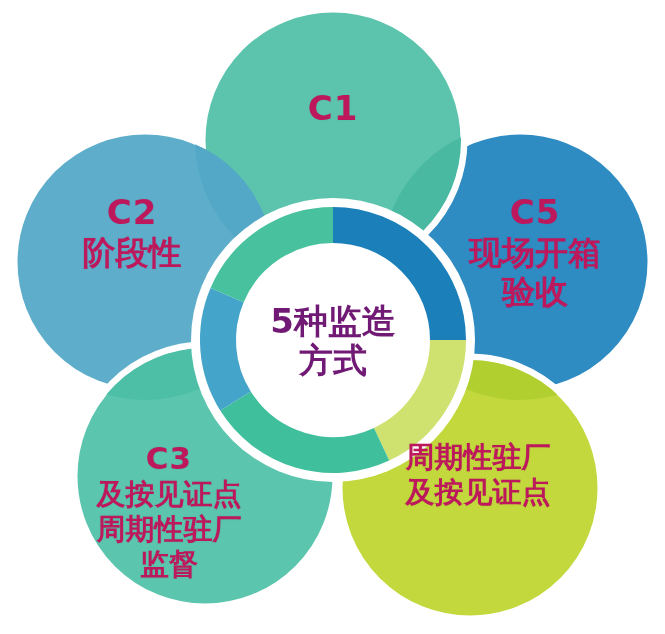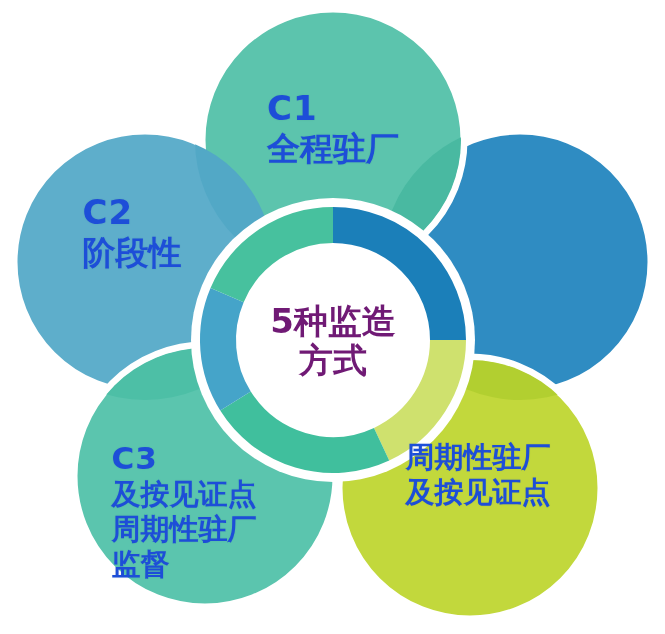--- a/index.html
+++ b/index.html
@@ -1,19 +1,19 @@
 <!DOCTYPE html>
 <html><head>
 <meta charset="utf-8">
 <style>
   html, body { margin: 0; padding: 0; background: #ffffff; }
   #root { position: relative; width: 665px; height: 634px; overflow: hidden; background: #ffffff; }
   svg { position: absolute; left: 0; top: 0; }
   .petal-label {
-    position: absolute; color: #1d4ed8; 
+    position: absolute; color: #be185d; text-align: center;
     font-family: "DejaVu Sans", sans-serif; font-weight: bold;
     line-height: 1.2; transform: translate(-50%, 0);
     text-shadow: 0 0 2px rgba(0,0,0,0.08);
   }
   .petal-label .code { font-size: 34px; display: block; letter-spacing: 1px; }
   .petal-label .line { font-size: 33px; display: block; white-space: nowrap; }
   .c3-label .line, .c4-label .line { font-size: 29px; }
   .c3-label .code, .c4-label .code { font-size: 31px; }
   .center-label {
     position: absolute; left: 333px; top: 302px; transform: translate(-50%, 0);
@@ -69,30 +69,34 @@
 
       <path stroke="#45a4c9" d="M 235.5 401 A 115 115 0 0 1 227.1 295.1"></path>
 
       <path stroke="#47c19e" d="M 227.1 295.1 A 115 115 0 0 1 333 225"></path>
     </g>
     <circle cx="333" cy="340" r="96" fill="#ffffff"></circle>
   </svg>
 
   <div class="petal-label c1-label" style="left:333px; top:88px;">
     <span class="code">C1</span>
-    <span class="line">全程驻厂</span>
   </div>
 
   <div class="petal-label c2-label" style="left:132px; top:192px;">
     <span class="code">C2</span>
     <span class="line">阶段性</span>
   </div>
 
+  <div class="petal-label c5-label" style="left:535px; top:192px;">
+    <span class="code">C5</span>
+    <span class="line">现场开箱</span>
+    <span class="line">验收</span>
+  </div>
 
-  <div class="petal-label c3-label" style="left:184px; top:440px;">
+  <div class="petal-label c3-label" style="left:169px; top:440px;">
     <span class="code">C3</span>
     <span class="line">及按见证点</span>
     <span class="line">周期性驻厂</span>
     <span class="line">监督</span>
   </div>
 
   <div class="petal-label c4-label" style="left:478px; top:440px;">
     <span class="line">周期性驻厂</span>
     <span class="line">及按见证点</span>
   </div>

